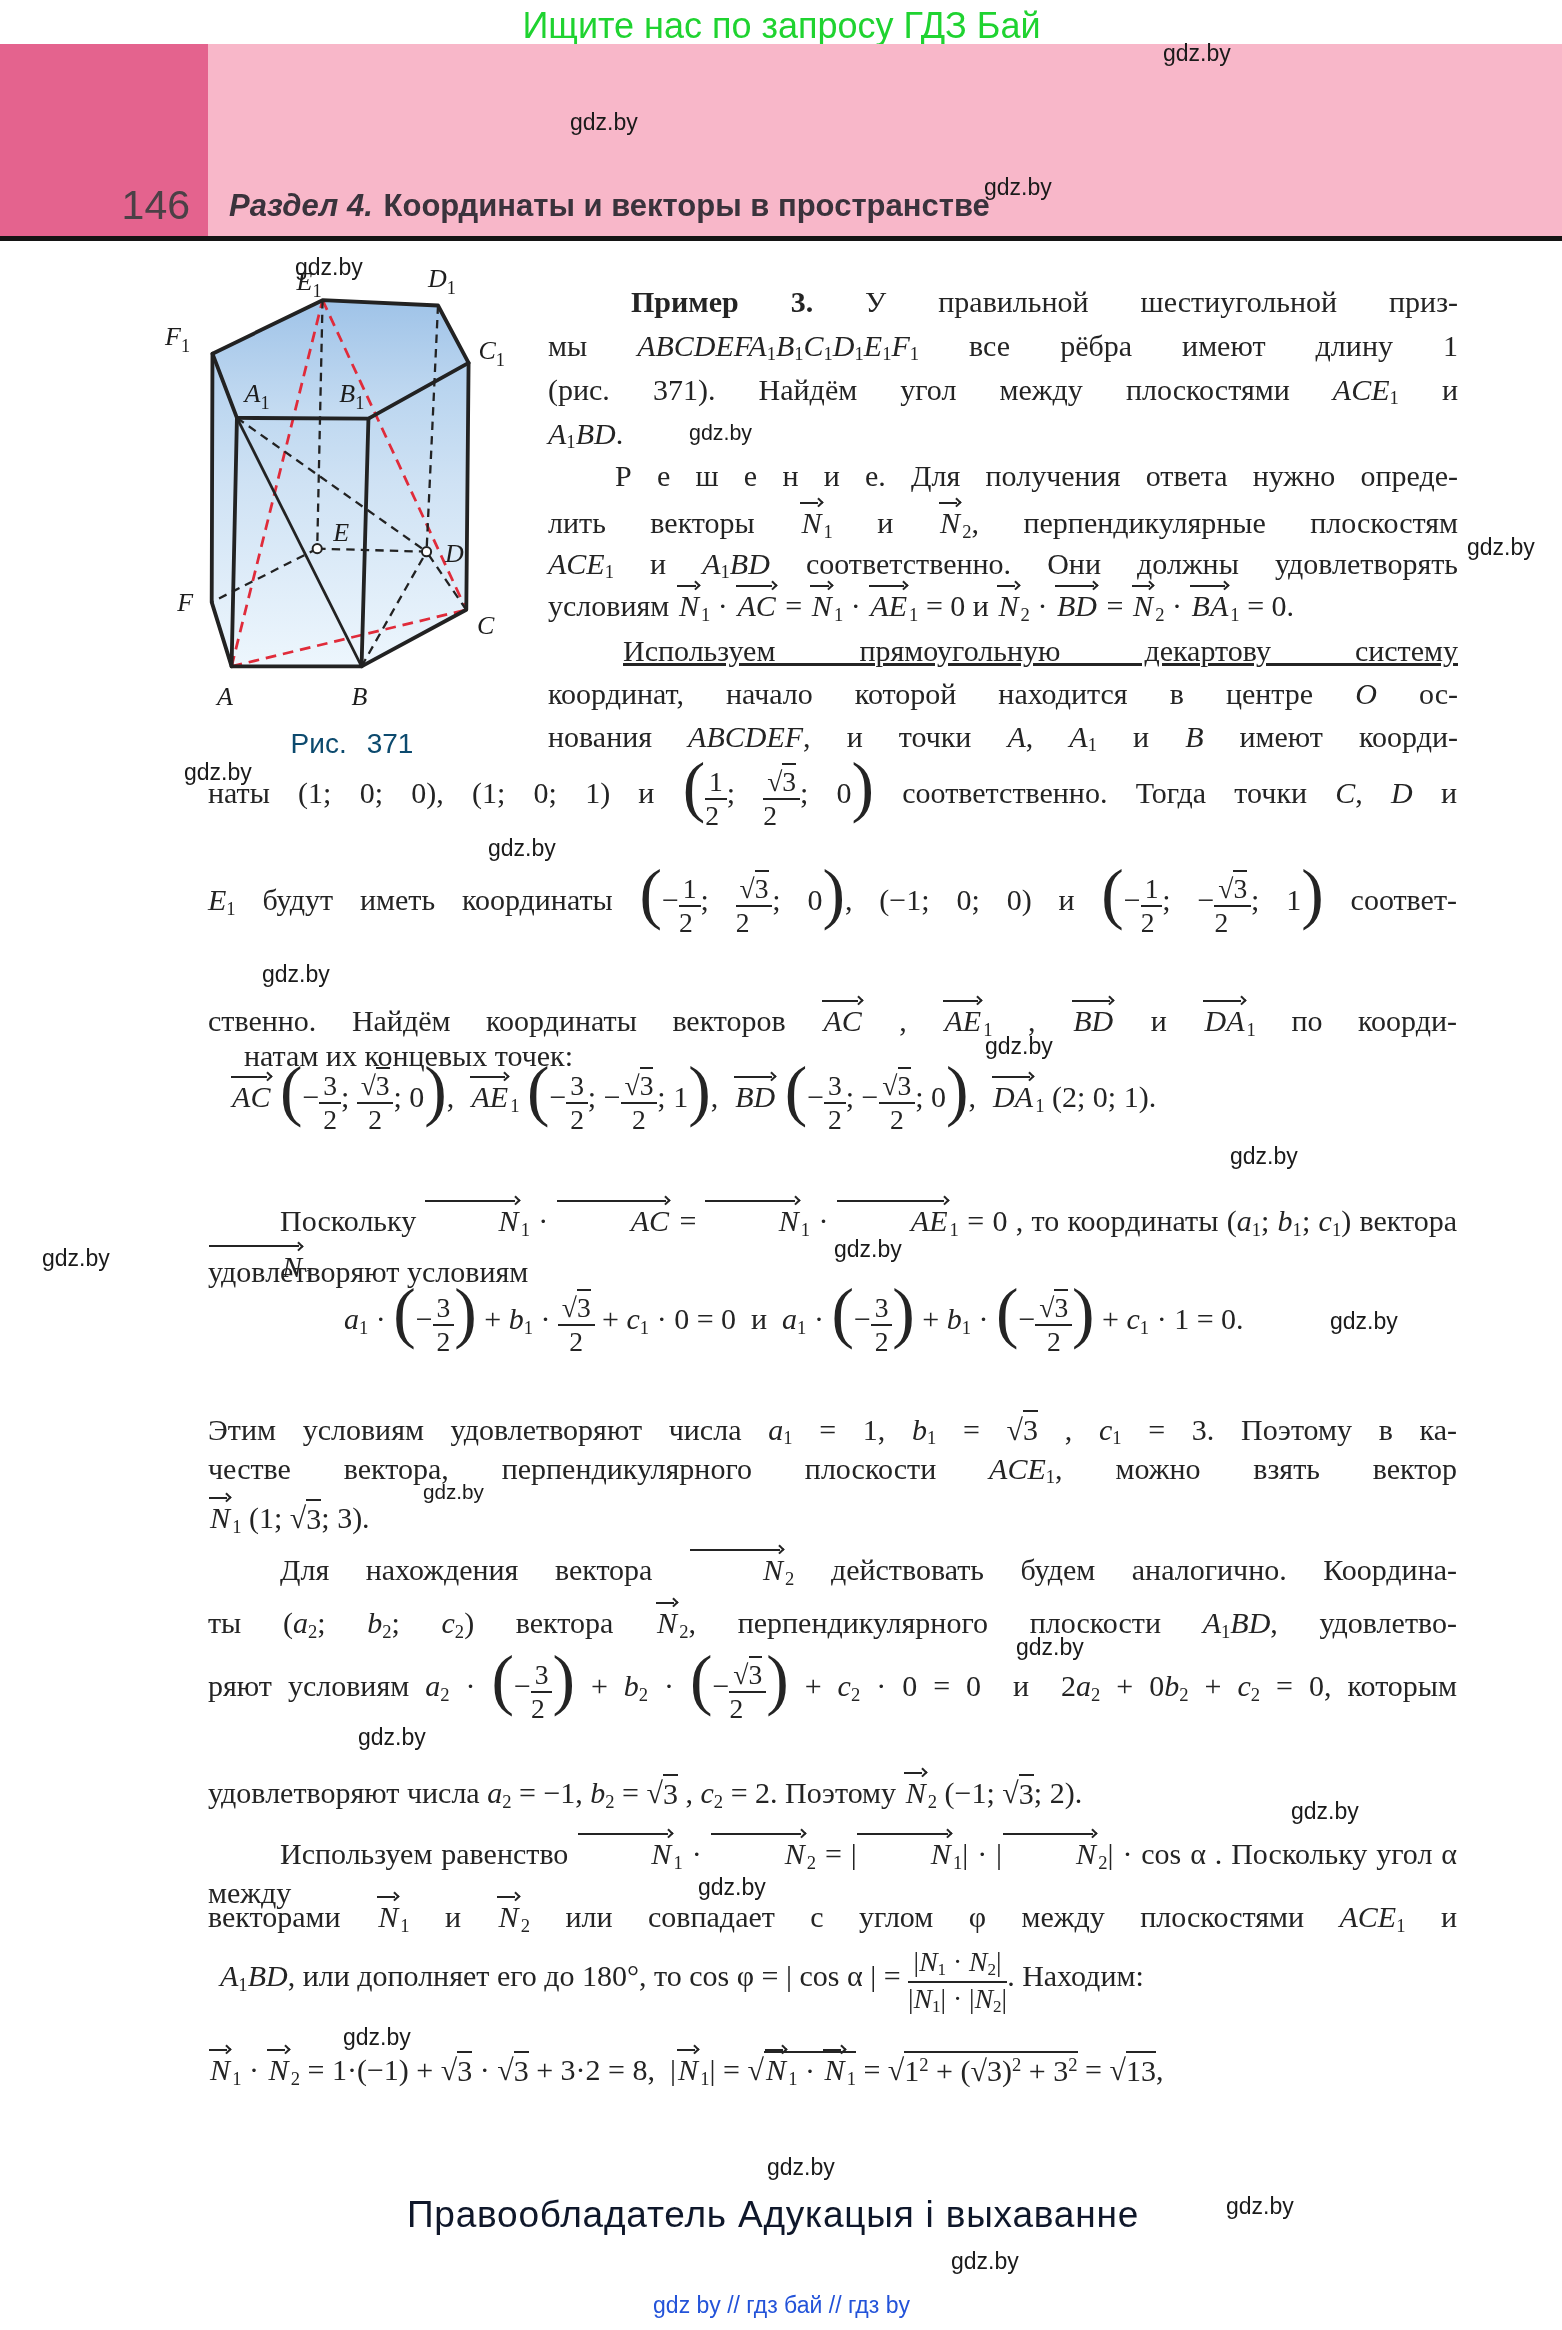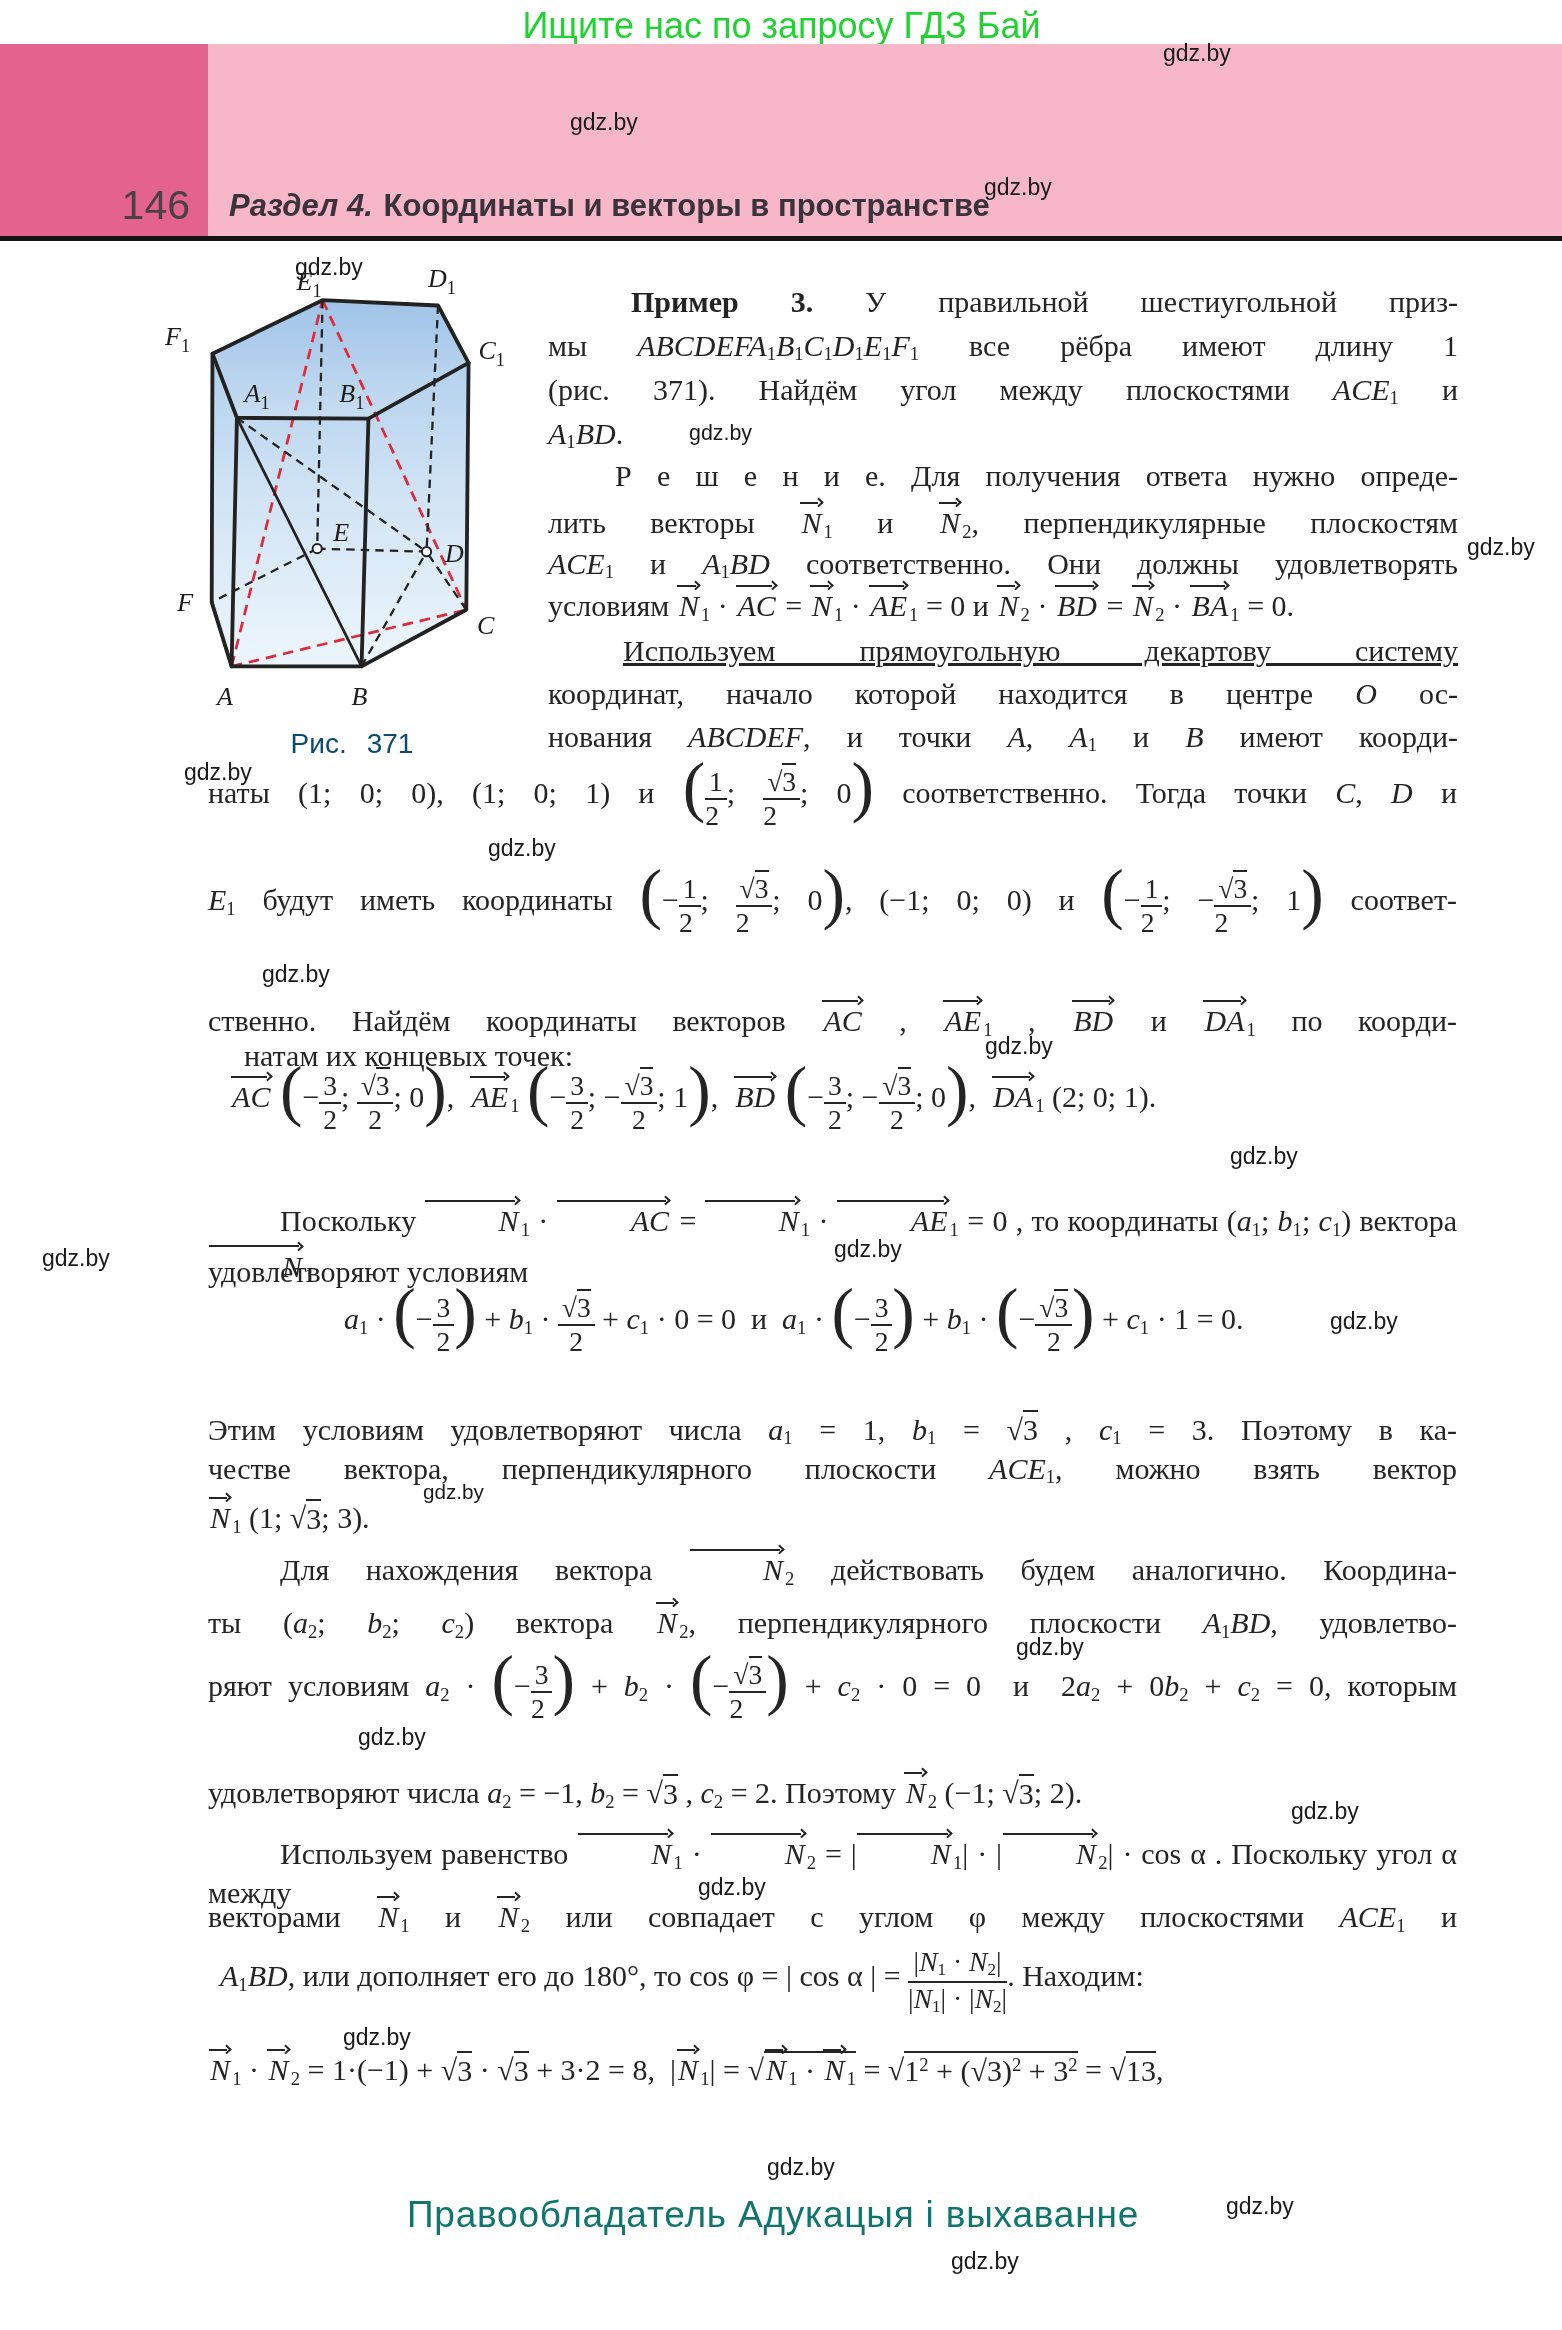--- a/index.html
+++ b/index.html
@@ -181,16 +181,17 @@
       <div class="wm" style="left: 1016px; top: 1634px;">gdz.by</div>
       <div class="wm" style="left: 358px; top: 1724px;">gdz.by</div>
       <div class="wm" style="left: 1291px; top: 1798px;">gdz.by</div>
       <div class="wm" style="left: 698px; top: 1874px;">gdz.by</div>
       <div class="wm" style="left: 343px; top: 2024px;">gdz.by</div>
       <div class="wm" style="left: 767px; top: 2154px;">gdz.by</div>
       <div class="wm" style="left: 1226px; top: 2193px;">gdz.by</div>
       <div class="wm" style="left: 951px; top: 2248px;">gdz.by</div>
     </div>
 
-  <div class="copyright" style="color: #0f766e;">Правообладатель Адукацыя і выхаванне</div>
+  <div class="copyright" style="color: #0f172a;">Правообладатель Адукацыя і выхаванне</div>
+  <div class="links" style="color: rgb(35, 83, 217);">gdz by // гдз бай // гдз by</div>
 
 </div>
 
 
 </body></html>

